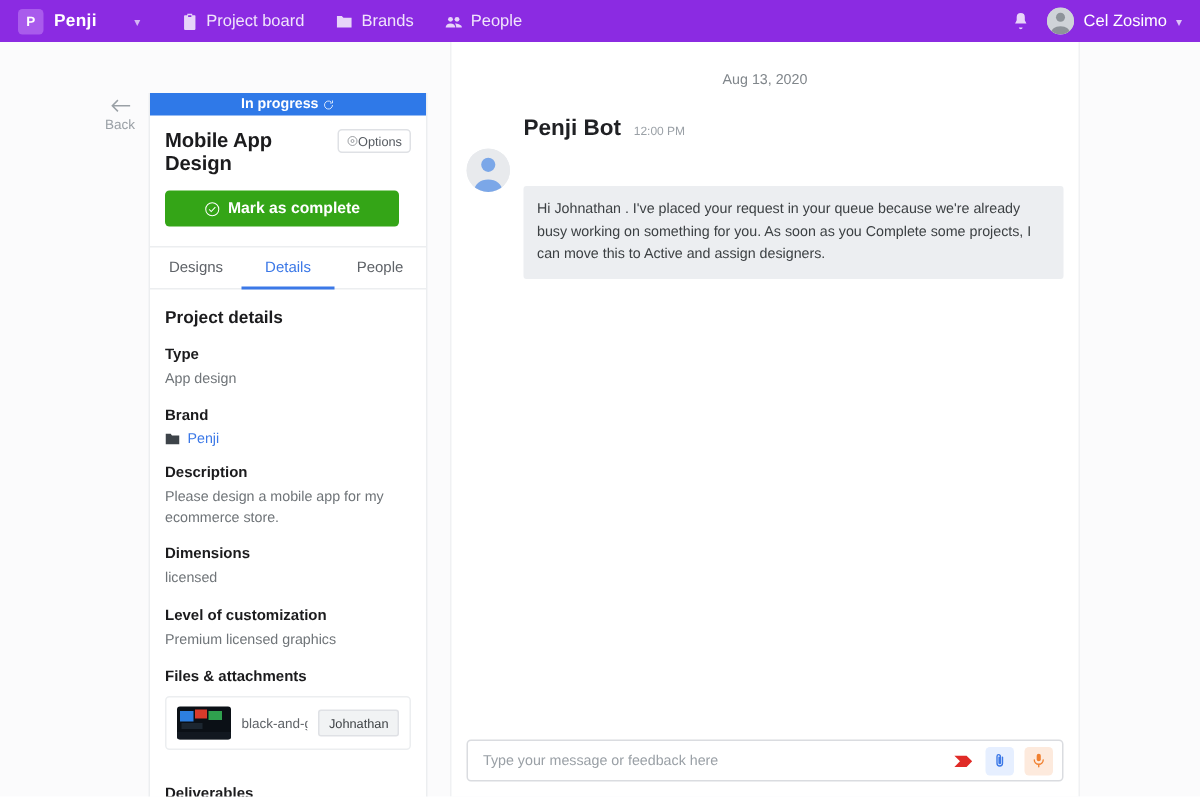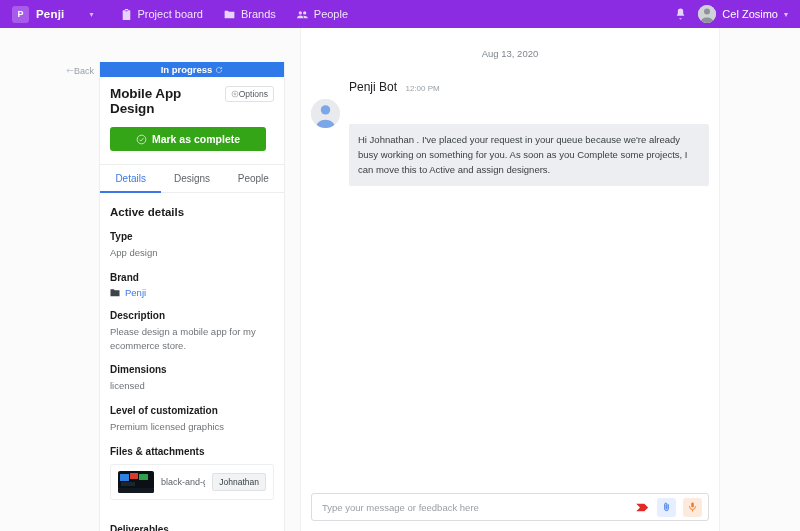--- a/index.html
+++ b/index.html
@@ -38,21 +38,21 @@
   .avatar-c svg { width:18px; height:18px; display:block; }
   .user-name { color:#ffffff; font-size:11px; }
   .user-caret { color:#ddc3f7; font-size:8px; }
 
   
   .body { position:absolute; left:0; top:28px; width:800px; height:503px; background:#fbfbfc; }
 
   
   .back {
     position:absolute; left:66px; top:36px; width:28px;
-    display:flex; align-items:center; cursor:pointer;
+    display:flex; flex-direction:column; align-items:center; cursor:pointer;
   }
   .back svg { width:15px; height:13px; stroke:#9aa0a6; fill:none; stroke-width:1.6; }
   .back .lbl { font-size:9px; color:#9aa0a6; margin-top:1px; }
 
   
   .left-panel {
     position:absolute; left:99px; top:34px; width:186px; height:486px;
     background:#ffffff; border:1px solid #eceef0; border-top:none;
     display:flex; flex-direction:column; overflow:hidden;
   }
@@ -116,21 +116,21 @@
     position:absolute; left:300px; top:28px; width:420px; height:503px;
     background:#ffffff; border-left:1px solid #f0f1f3; border-right:1px solid #f0f1f3;
     display:flex; flex-direction:column;
   }
   .chat-scroll { flex:1; padding:10px 10px 0 10px; overflow:hidden; }
   .date-sep { display:flex; align-items:center; gap:8px; margin:2px 0 10px 0;flex-direction:column; }
   .date-sep .line { flex:1; height:1px; background:#e9eaec; }
   .date-sep .txt { font-size:9.5px; color:#80868b; white-space:nowrap; }
 
   .msg-sender { margin-left:38px; margin-bottom:3px; }
-  .msg-sender .nm { font-size:12px; font-weight:normal; color:#202124; }
+  .msg-sender .nm { font-size:15px; font-weight:bold; color:#202124; }
   .msg-sender .tm { font-size:8px; color:#9aa0a6; margin-left:4px; }
   .msg-row { display:flex; gap:9px; align-items:flex-start; }
   .msg-avatar {
     width:29px; height:29px; border-radius:50%; background:#e8eaed; flex:0 0 auto;
     overflow:hidden; margin-top:1px;
   }
   .msg-avatar svg { width:29px; height:29px; display:block; }
   .bubble {
     background:#eceef1; border-radius:2px; padding:8px 9px;
     font-size:9.5px; color:#3c4043; line-height:1.6; max-width:372px;margin-top:26px;
@@ -239,27 +239,27 @@
 
       <button class="complete-btn">
         <svg viewBox="0 0 24 24">
           <circle cx="12" cy="12" r="9.5"></circle>
             <path d="M7.5 12.3l3 3 6-6.5"></path>
         </svg>
         <span>Mark as complete</span>
       </button>
 
       <div class="tabs">
+        <div class="tab">Designs</div>
         <div class="tab active">Details</div>
-        <div class="tab">Designs</div>
         <div class="tab">People</div>
       </div>
 
       <div class="details">
-        <h3>Active details</h3>
+        <h3>Project details</h3>
 
         <div class="field-label">Type</div>
         <div class="field-value">App design</div>
 
         <div class="field-label">Brand</div>
         <div class="brand-value">
           <svg viewBox="0 0 24 22">
             <path d="M1 3h8l2.2 2.6H23V20H1z"></path>
           </svg>
           <span class="lnk">Penji</span>

